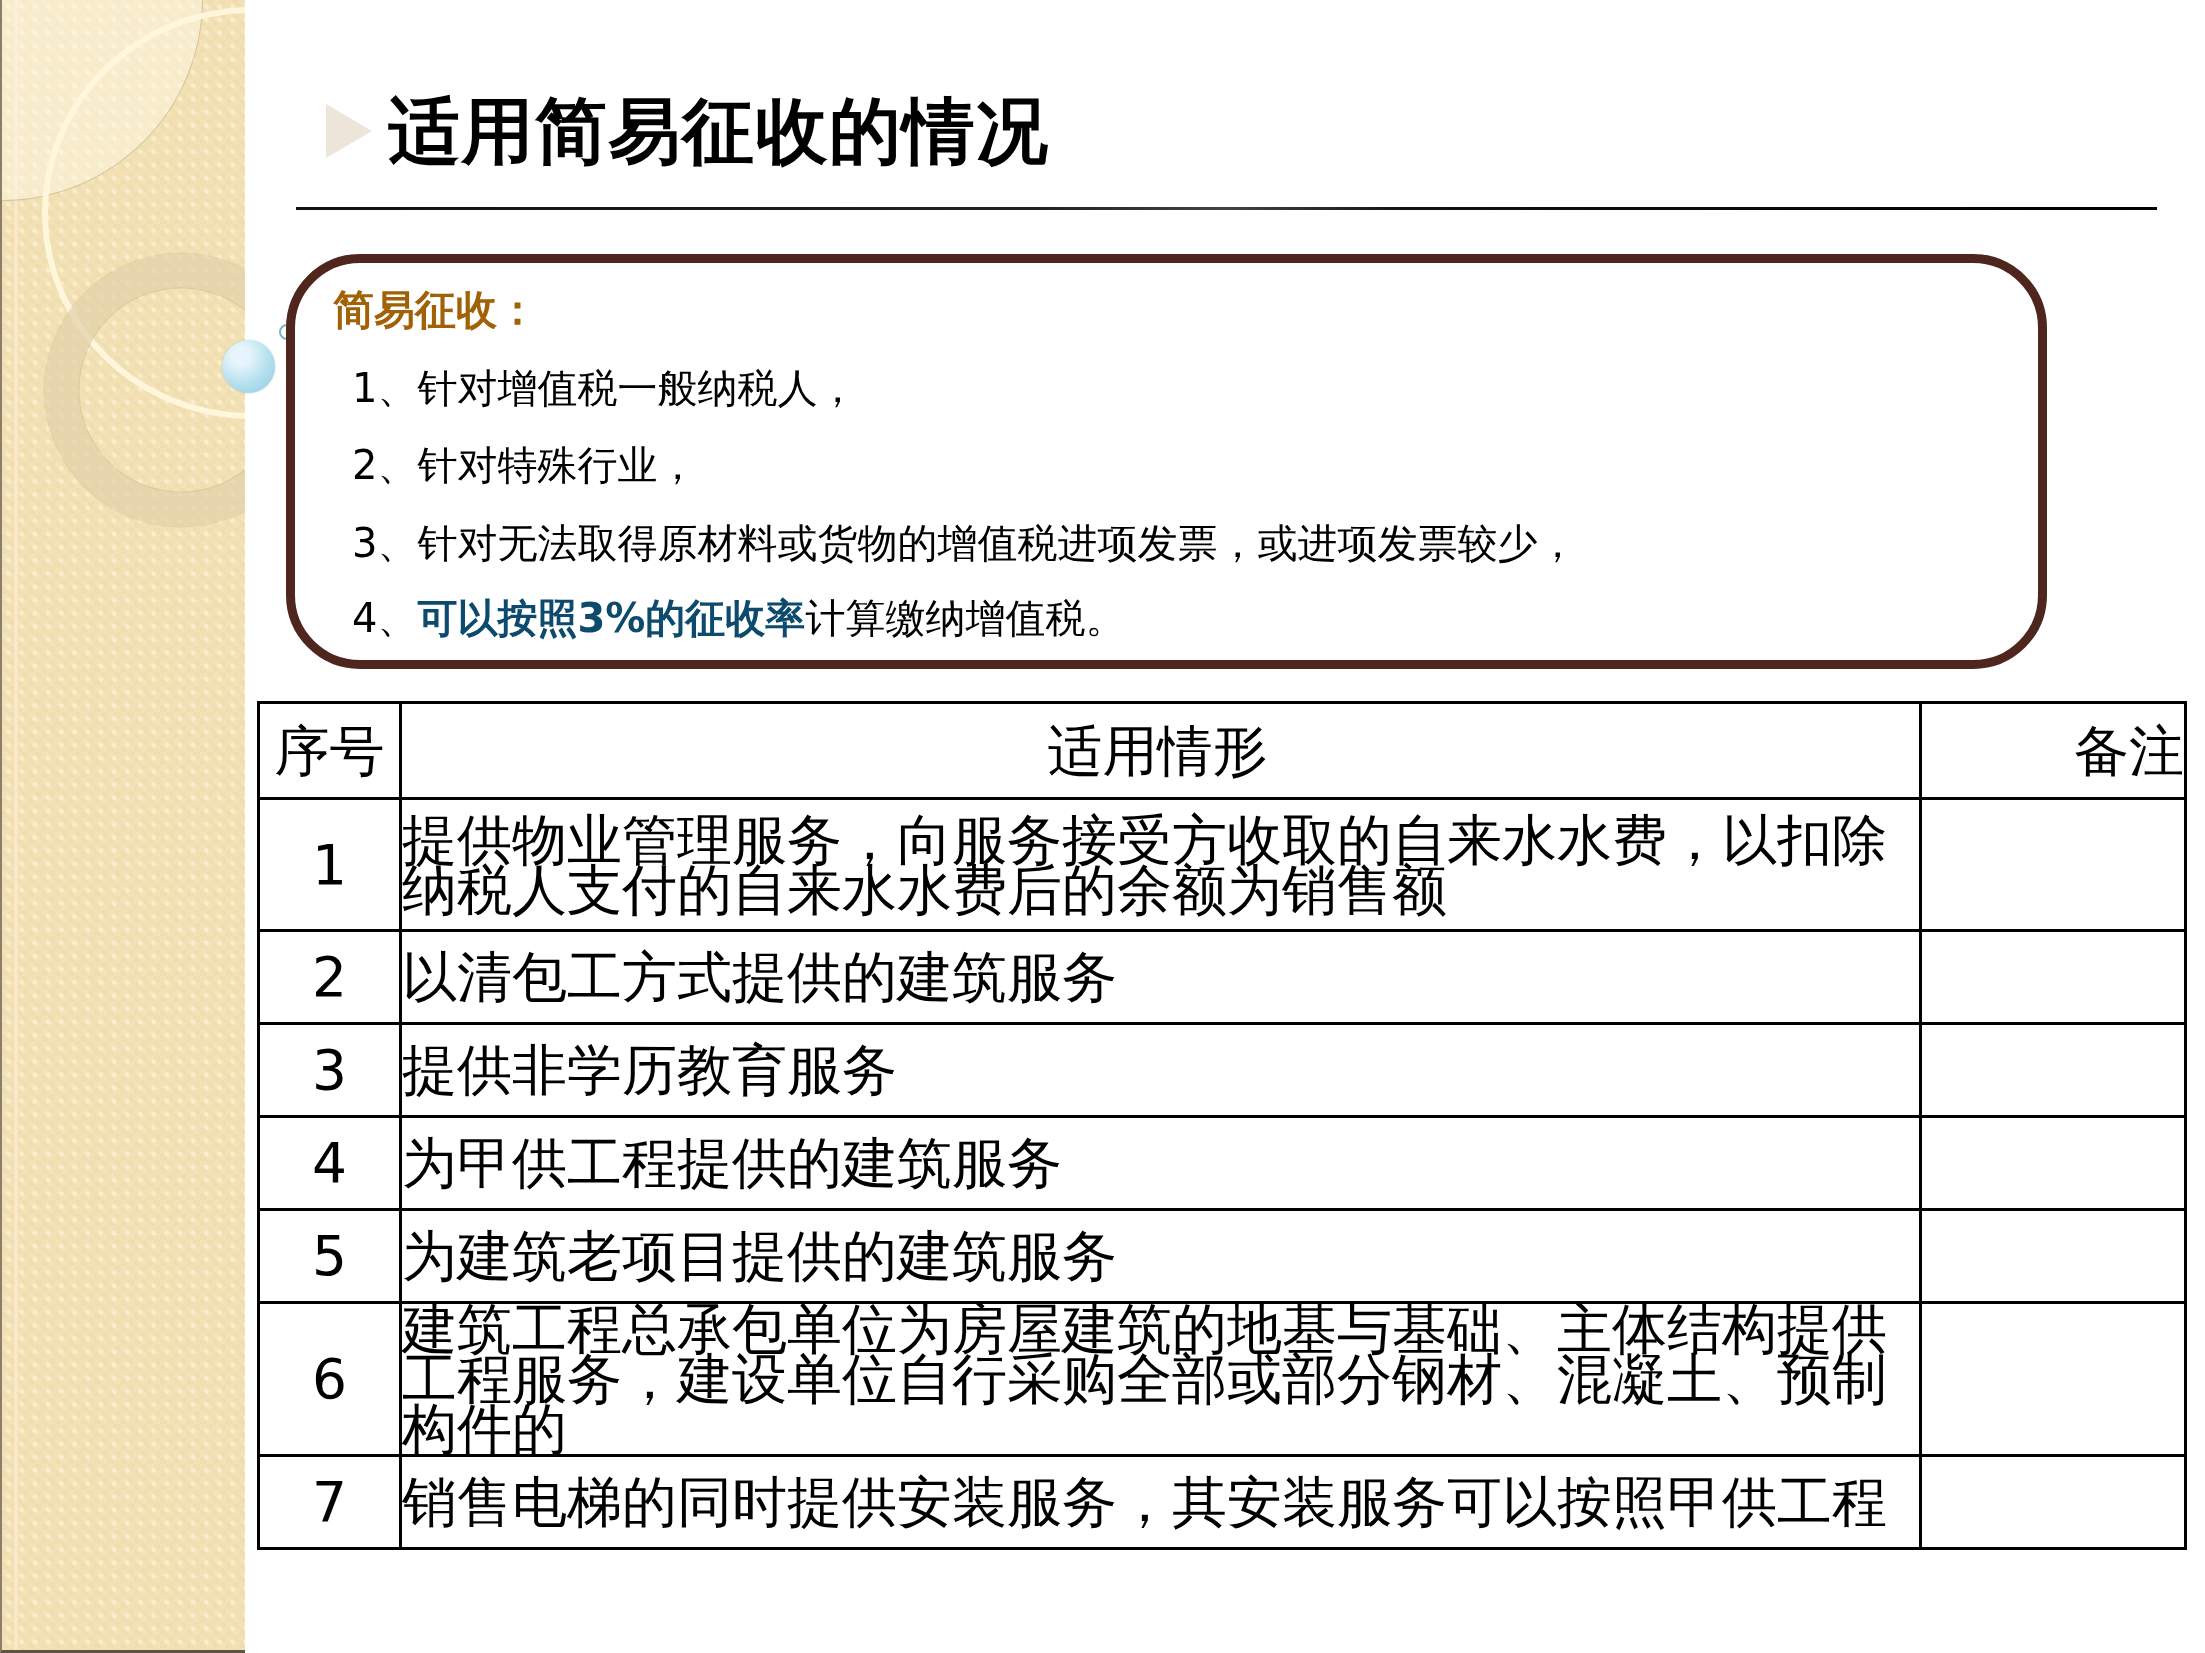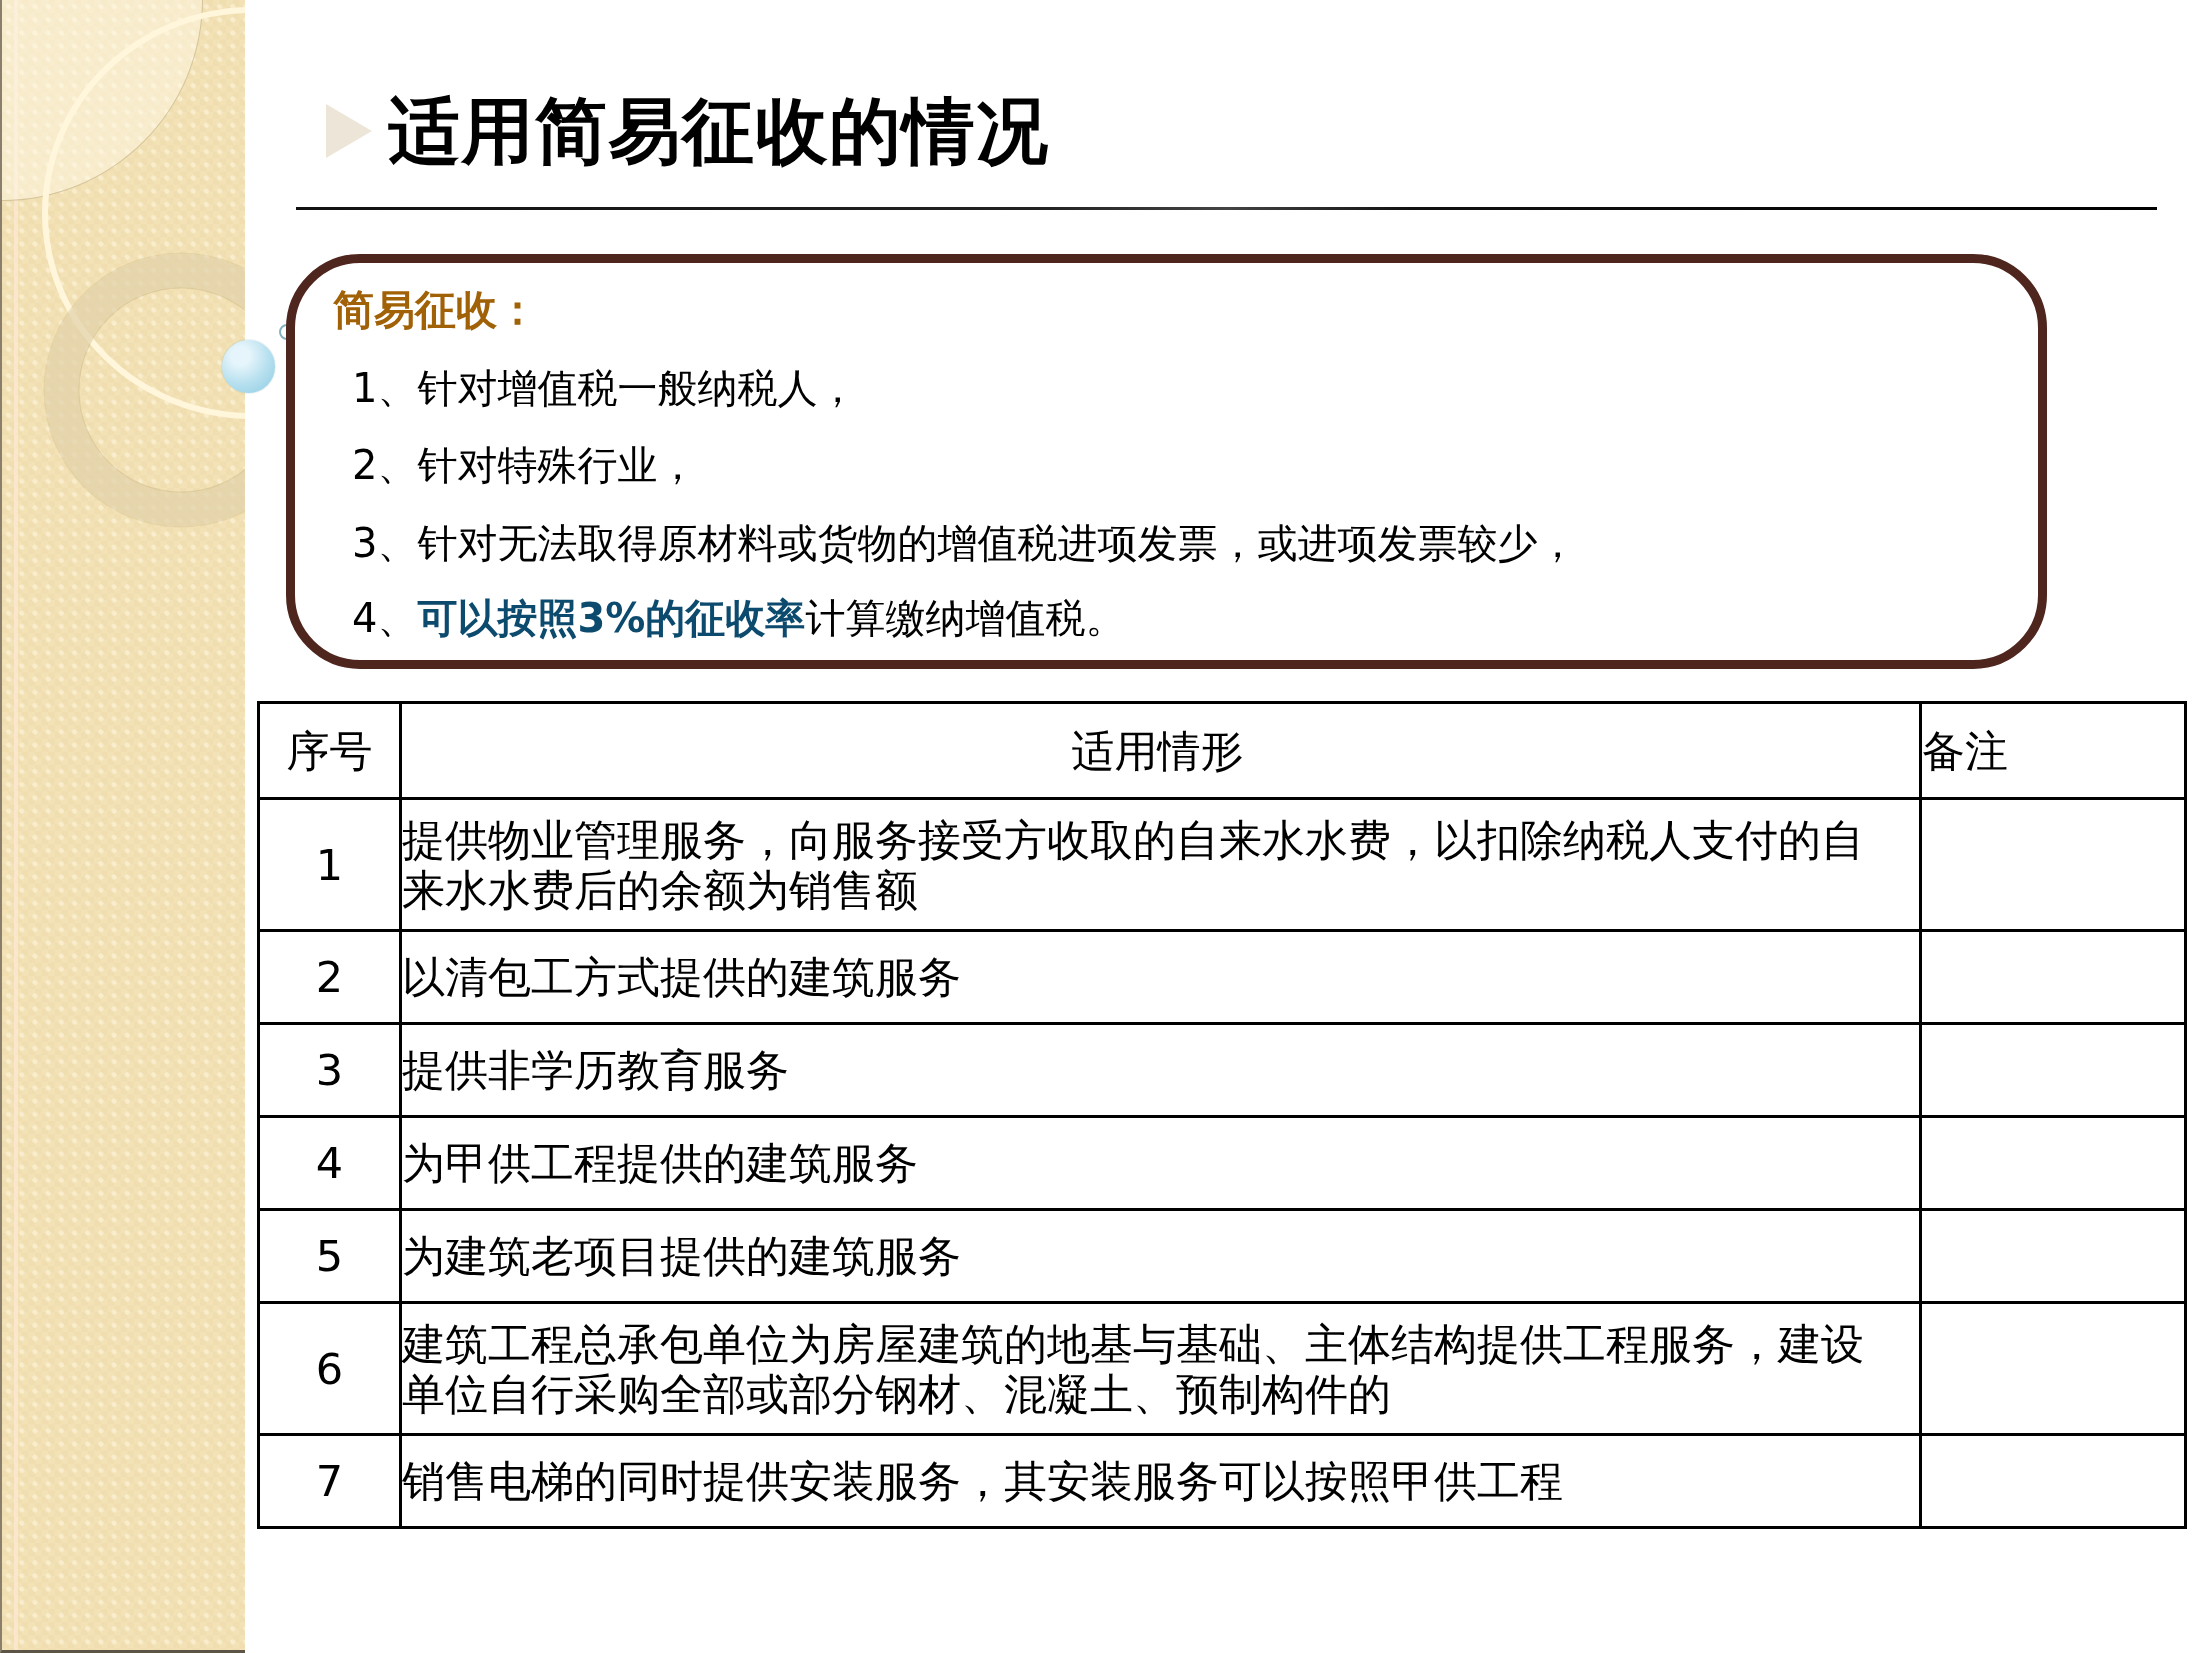--- a/index.html
+++ b/index.html
@@ -102,26 +102,26 @@
   .l3 { top: 518px; }
   .l4 { top: 593px; }
 
   
   .table {
     position: absolute; left: 257px; top: 701px; width: 1880px;
     border-collapse: collapse; table-layout: fixed;
   }
   .table td, .table th {
     border: 3.7px solid #000;
-    font-size: 43px; line-height: 50px; color: #000; font-weight: normal;
+    font-size: 55px; line-height: 50px; color: #000; font-weight: normal;
     padding: 0;
   }
   .table .col-no { width: 139px; text-align: center; }
   .table .col-desc { width: 1479px; text-align: left; padding-right: 22px; }
-  .table .col-note { width: 262px; text-align: left; }
+  .table .col-note { width: 262px; text-align: right; }
   .table thead th { height: 93px; }
   .table thead th.col-desc { text-align: center; padding-left: 16px; }
   .r-tall { height: 132px; }
   .r-short { height: 93px; }
 </style>
 </head>
 <body>
 
 <div class="strip">
   <div class="light-edge"></div>

